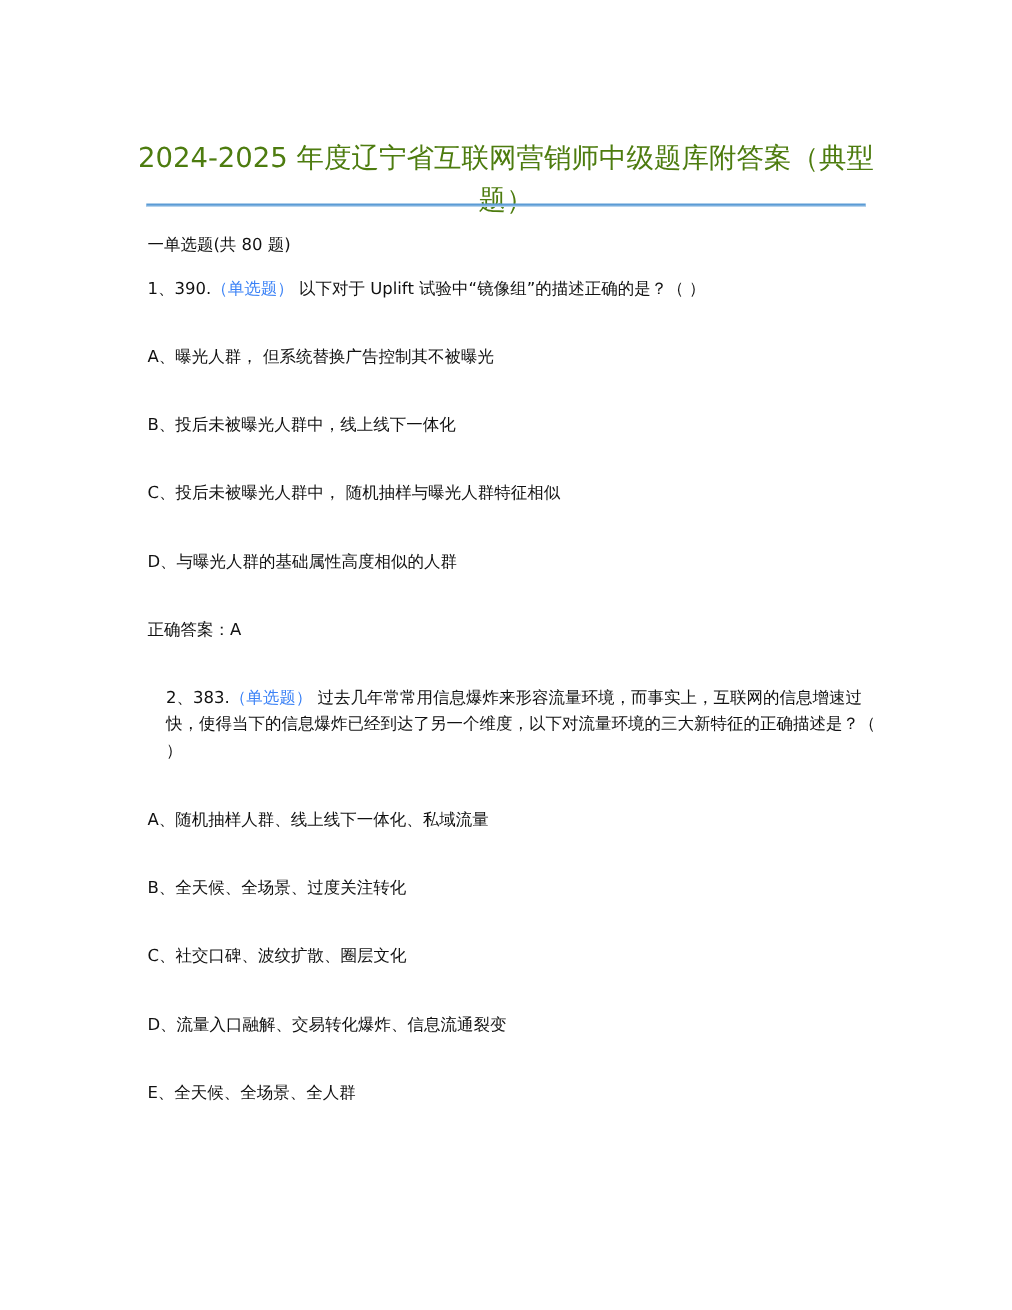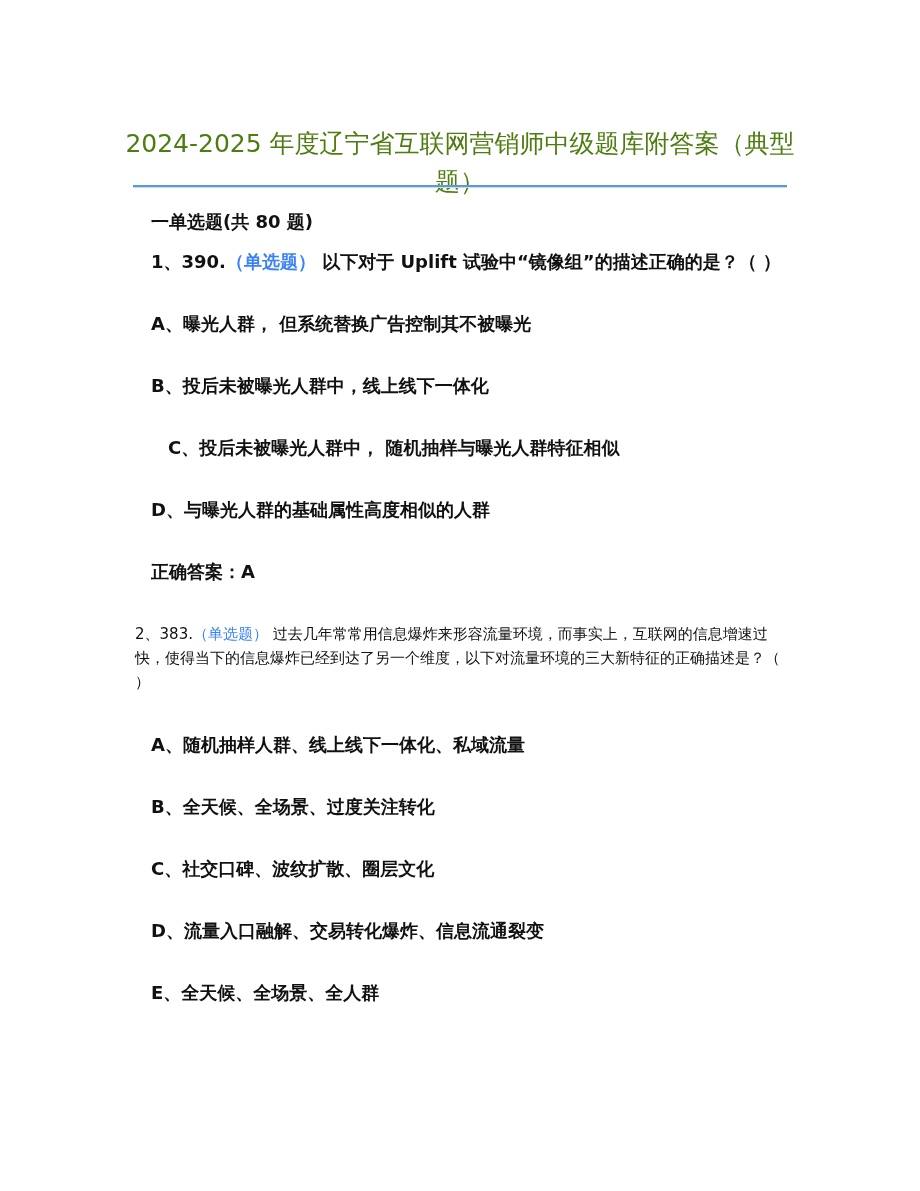--- a/index.html
+++ b/index.html
@@ -3,45 +3,45 @@
 <meta charset="utf-8">
 <style>
   html, body { margin: 0; padding: 0; background: #ffffff; }
   body { width: 920px; height: 1191px; position: relative; overflow: hidden;
          font-family: "DejaVu Sans", "Liberation Sans", sans-serif; color: #111111; }
   .title { position: absolute; left: 120px; width: 680px; top: 108px;
            text-align: center; font-size: 25px; line-height: 38px; color: #4d7c0f;
            font-weight: normal; }
   .divider { position: absolute; left: 133px; width: 654px; top: 185px; height: 2px;
              background: #5b9bd5; border-bottom: 1px solid #c5dcf0; }
-  .line { position: absolute; left: 151px; font-size: 18px; line-height: 24px; color: #111; white-space: nowrap; font-weight: bold; }
+  .line { position: absolute; left: 134px; font-size: 15px; line-height: 24px; color: #111; white-space: nowrap; }
   .para { position: absolute; left: 135px; width: 652px; font-size: 15px; line-height: 24px; color: #111; }
   .qtype { color: #3b82f6; }
 </style>
 </head>
 <body>
 
 <div>
   <h1 class="title">2024-2025 年度辽宁省互联网营销师中级题库附答案（典型题）</h1>
   <div class="divider"></div>
 
   <div class="line" style="top:210px;">一单选题(共 80 题)</div>
 
   <div class="line" style="top:250px;">
     <span>1、390.</span><span class="qtype">（单选题）</span><span> 以下对于 Uplift 试验中“镜像组”的描述正确的是？（  ）</span>
   </div>
 
   <div class="line" style="top:312px;">A、曝光人群， 但系统替换广告控制其不被曝光</div>
   <div class="line" style="top:374px;">B、投后未被曝光人群中，线上线下一体化</div>
-  <div class="line" style="top:436px;margin-left:17px;">C、投后未被曝光人群中， 随机抽样与曝光人群特征相似</div>
+  <div class="line" style="top:436px;">C、投后未被曝光人群中， 随机抽样与曝光人群特征相似</div>
   <div class="line" style="top:498px;text-align:right;">D、与曝光人群的基础属性高度相似的人群</div>
 
   <div class="line" style="top:560px;">正确答案：A</div>
 
-  <div class="para" style="top:622px;">
+  <div class="para" style="top:622px;margin-left:16px;">
     <span>2、383.</span><span class="qtype">（单选题）</span><span> 过去几年常常用信息爆炸来形容流量环境，而事实上，互联网的信息增速过快，使得当下的信息爆炸已经到达了另一个维度，以下对流量环境的三大新特征的正确描述是？（  ）</span>
   </div>
 
   <div class="line" style="top:733px;">A、随机抽样人群、线上线下一体化、私域流量</div>
   <div class="line" style="top:795px;">B、全天候、全场景、过度关注转化</div>
   <div class="line" style="top:857px;">C、社交口碑、波纹扩散、圈层文化</div>
   <div class="line" style="top:919px;text-align:center;">D、流量入口融解、交易转化爆炸、信息流通裂变</div>
   <div class="line" style="top:981px;">E、全天候、全场景、全人群</div>
 </div>
 

